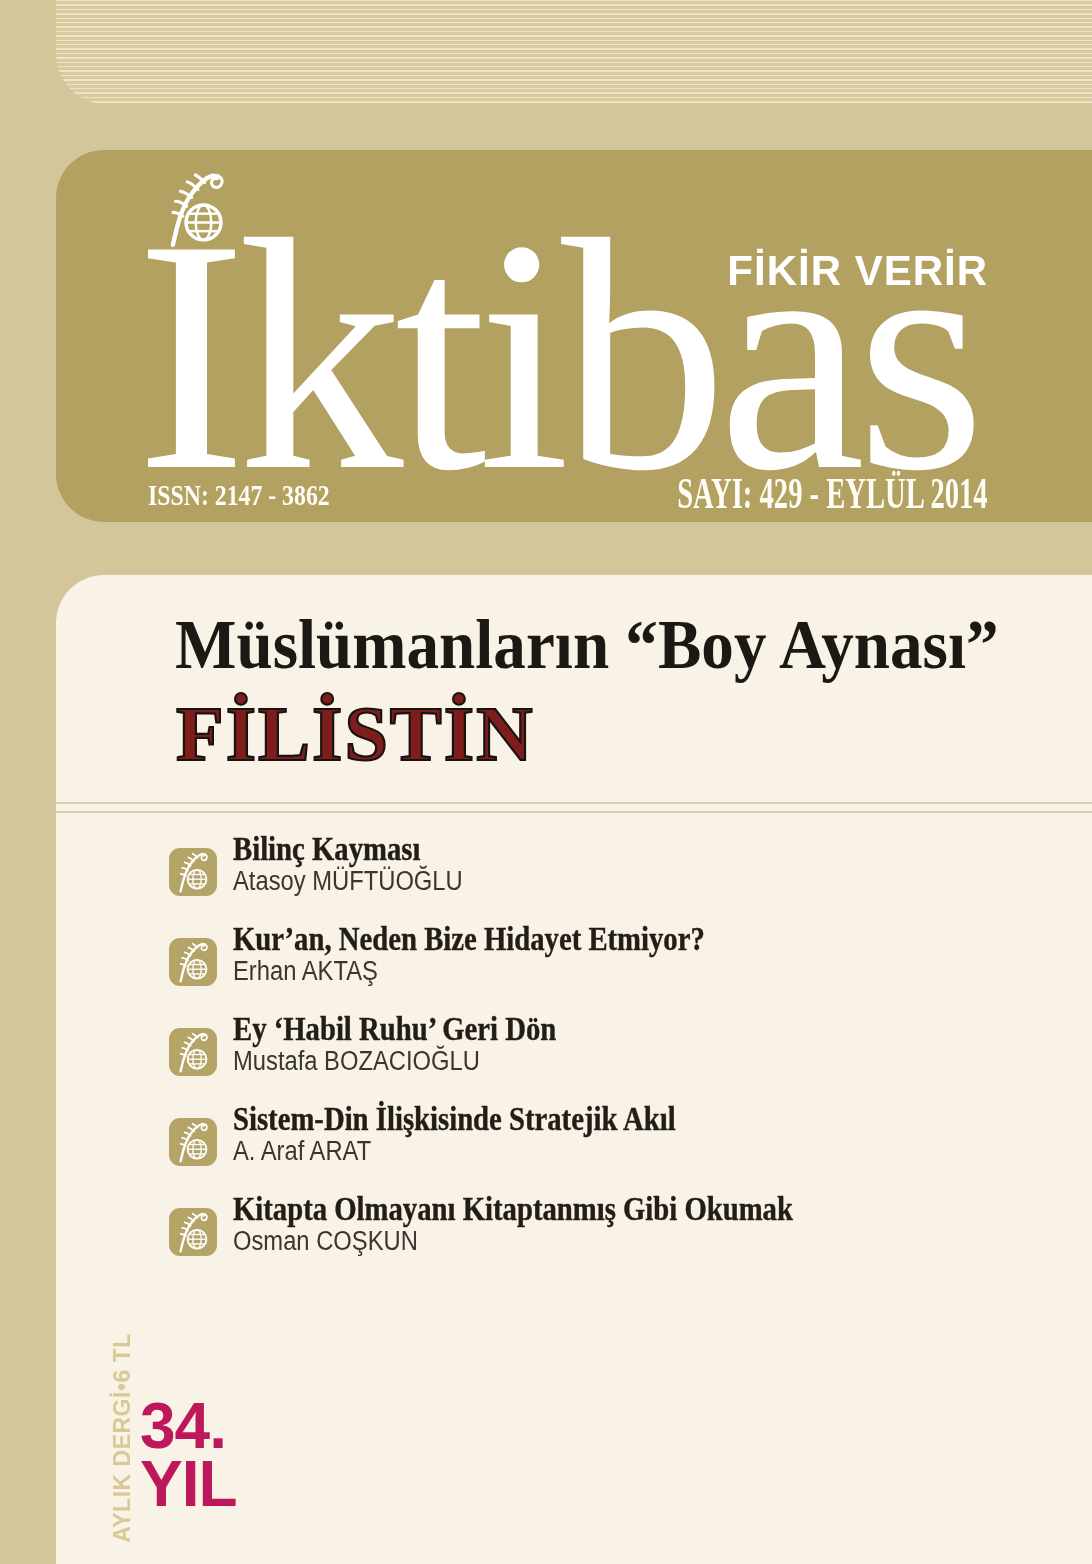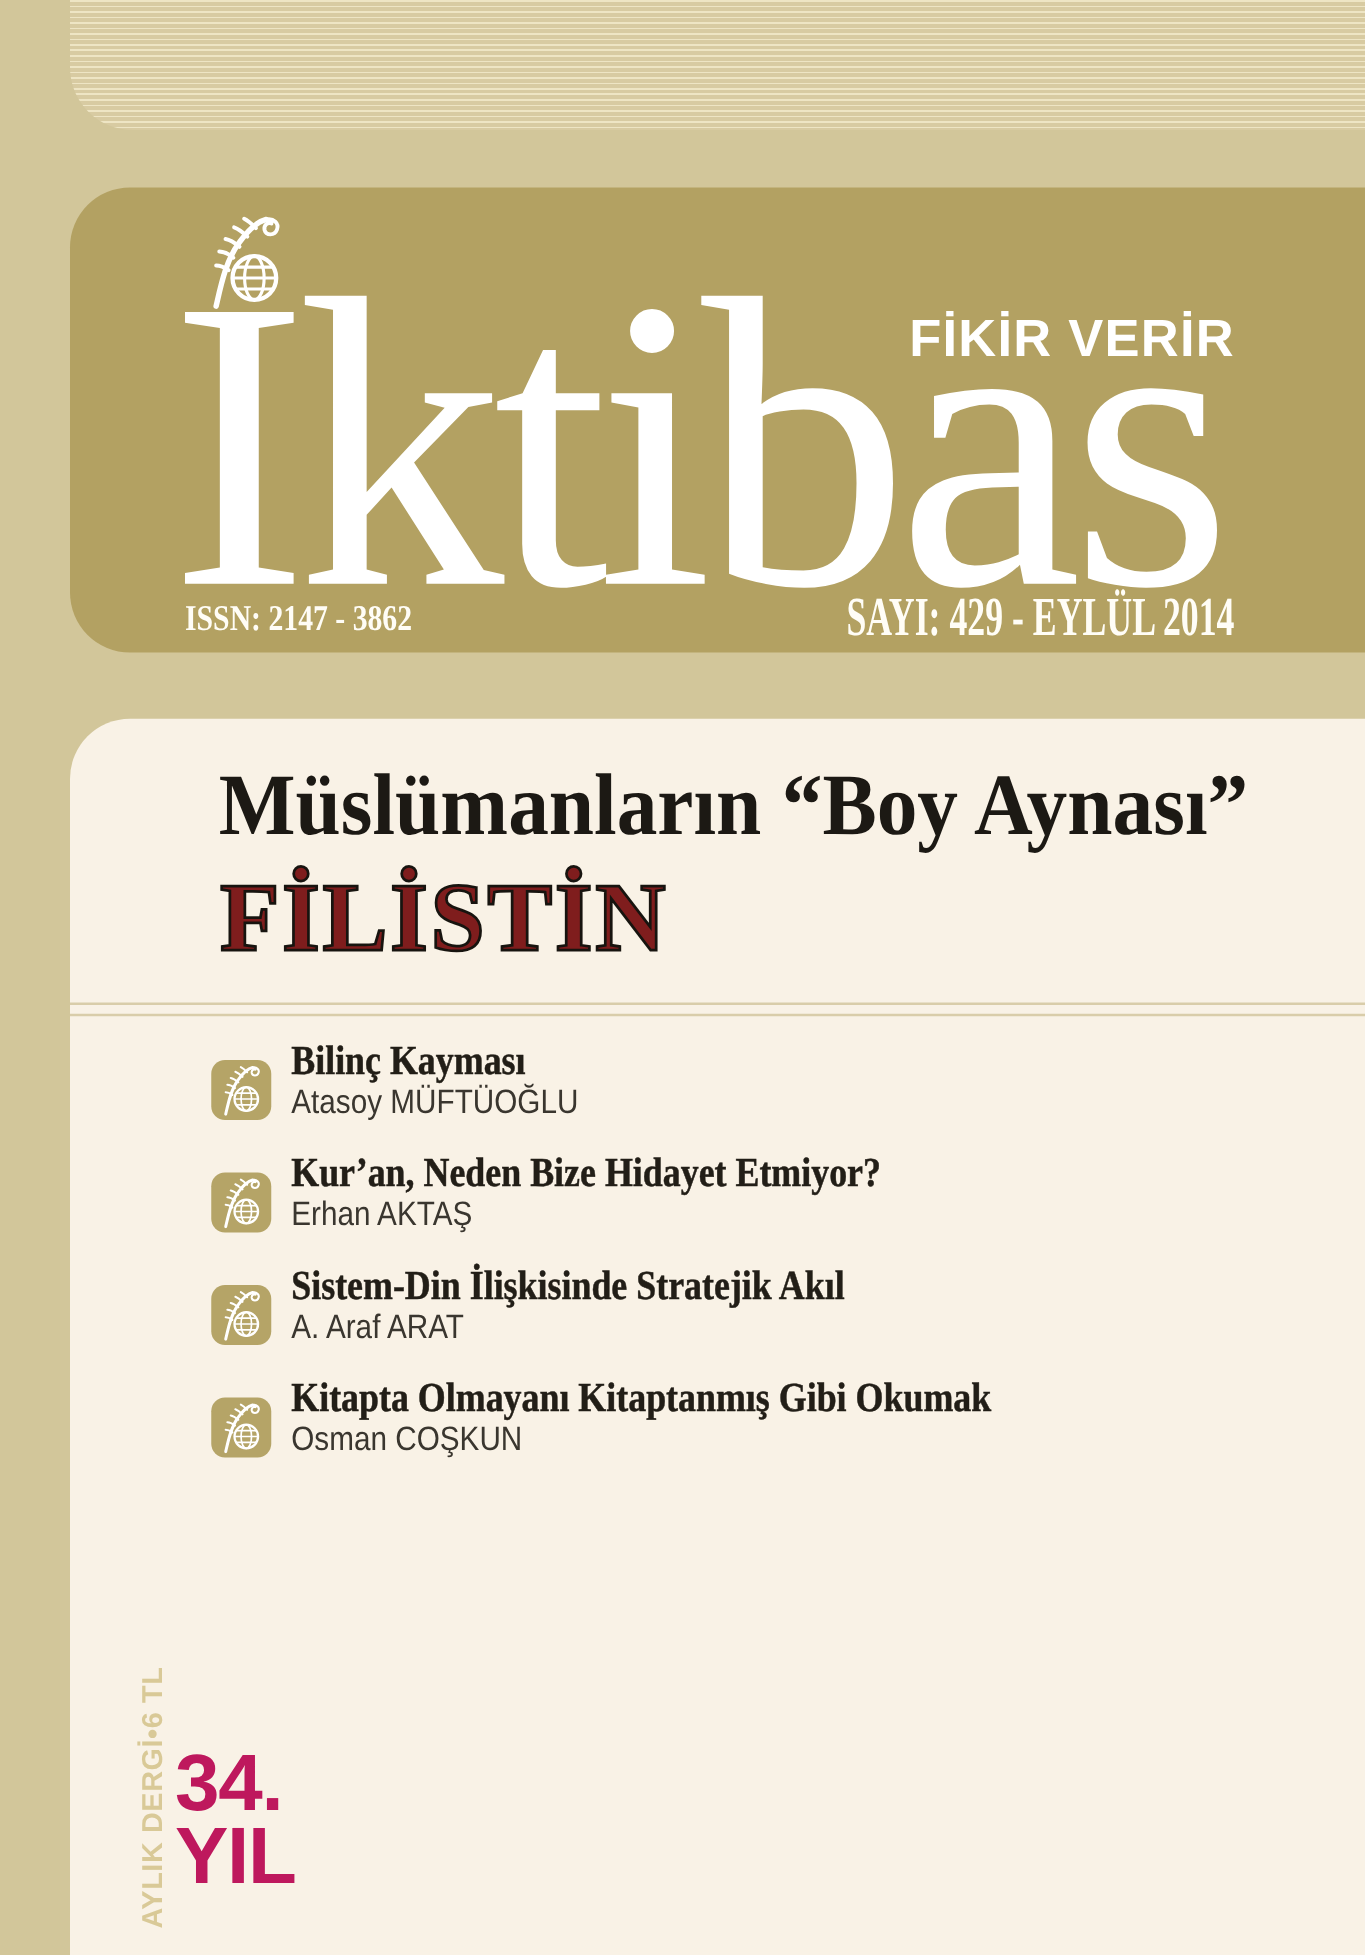--- a/index.html
+++ b/index.html
@@ -170,20 +170,31 @@
         <div class="art-author">Erhan AKTAŞ</div>
       </div>
     </div>
     <div class="article">
       <div class="art-icon">
           <svg viewBox="0 0 100 125">
             <use href="#quill-globe"></use>
           </svg>
         </div>
       <div class="art-text">
+        <div class="art-title">Ey ‘Habil Ruhu’ Geri Dön</div><br>
+        <div class="art-author">Mustafa BOZACIOĞLU</div>
+      </div>
+    </div>
+    <div class="article">
+      <div class="art-icon">
+          <svg viewBox="0 0 100 125">
+            <use href="#quill-globe"></use>
+          </svg>
+        </div>
+      <div class="art-text">
         <div class="art-title">Sistem-Din İlişkisinde Stratejik Akıl</div><br>
         <div class="art-author">A. Araf ARAT</div>
       </div>
     </div>
     <div class="article">
       <div class="art-icon">
           <svg viewBox="0 0 100 125">
             <use href="#quill-globe"></use>
           </svg>
         </div>

